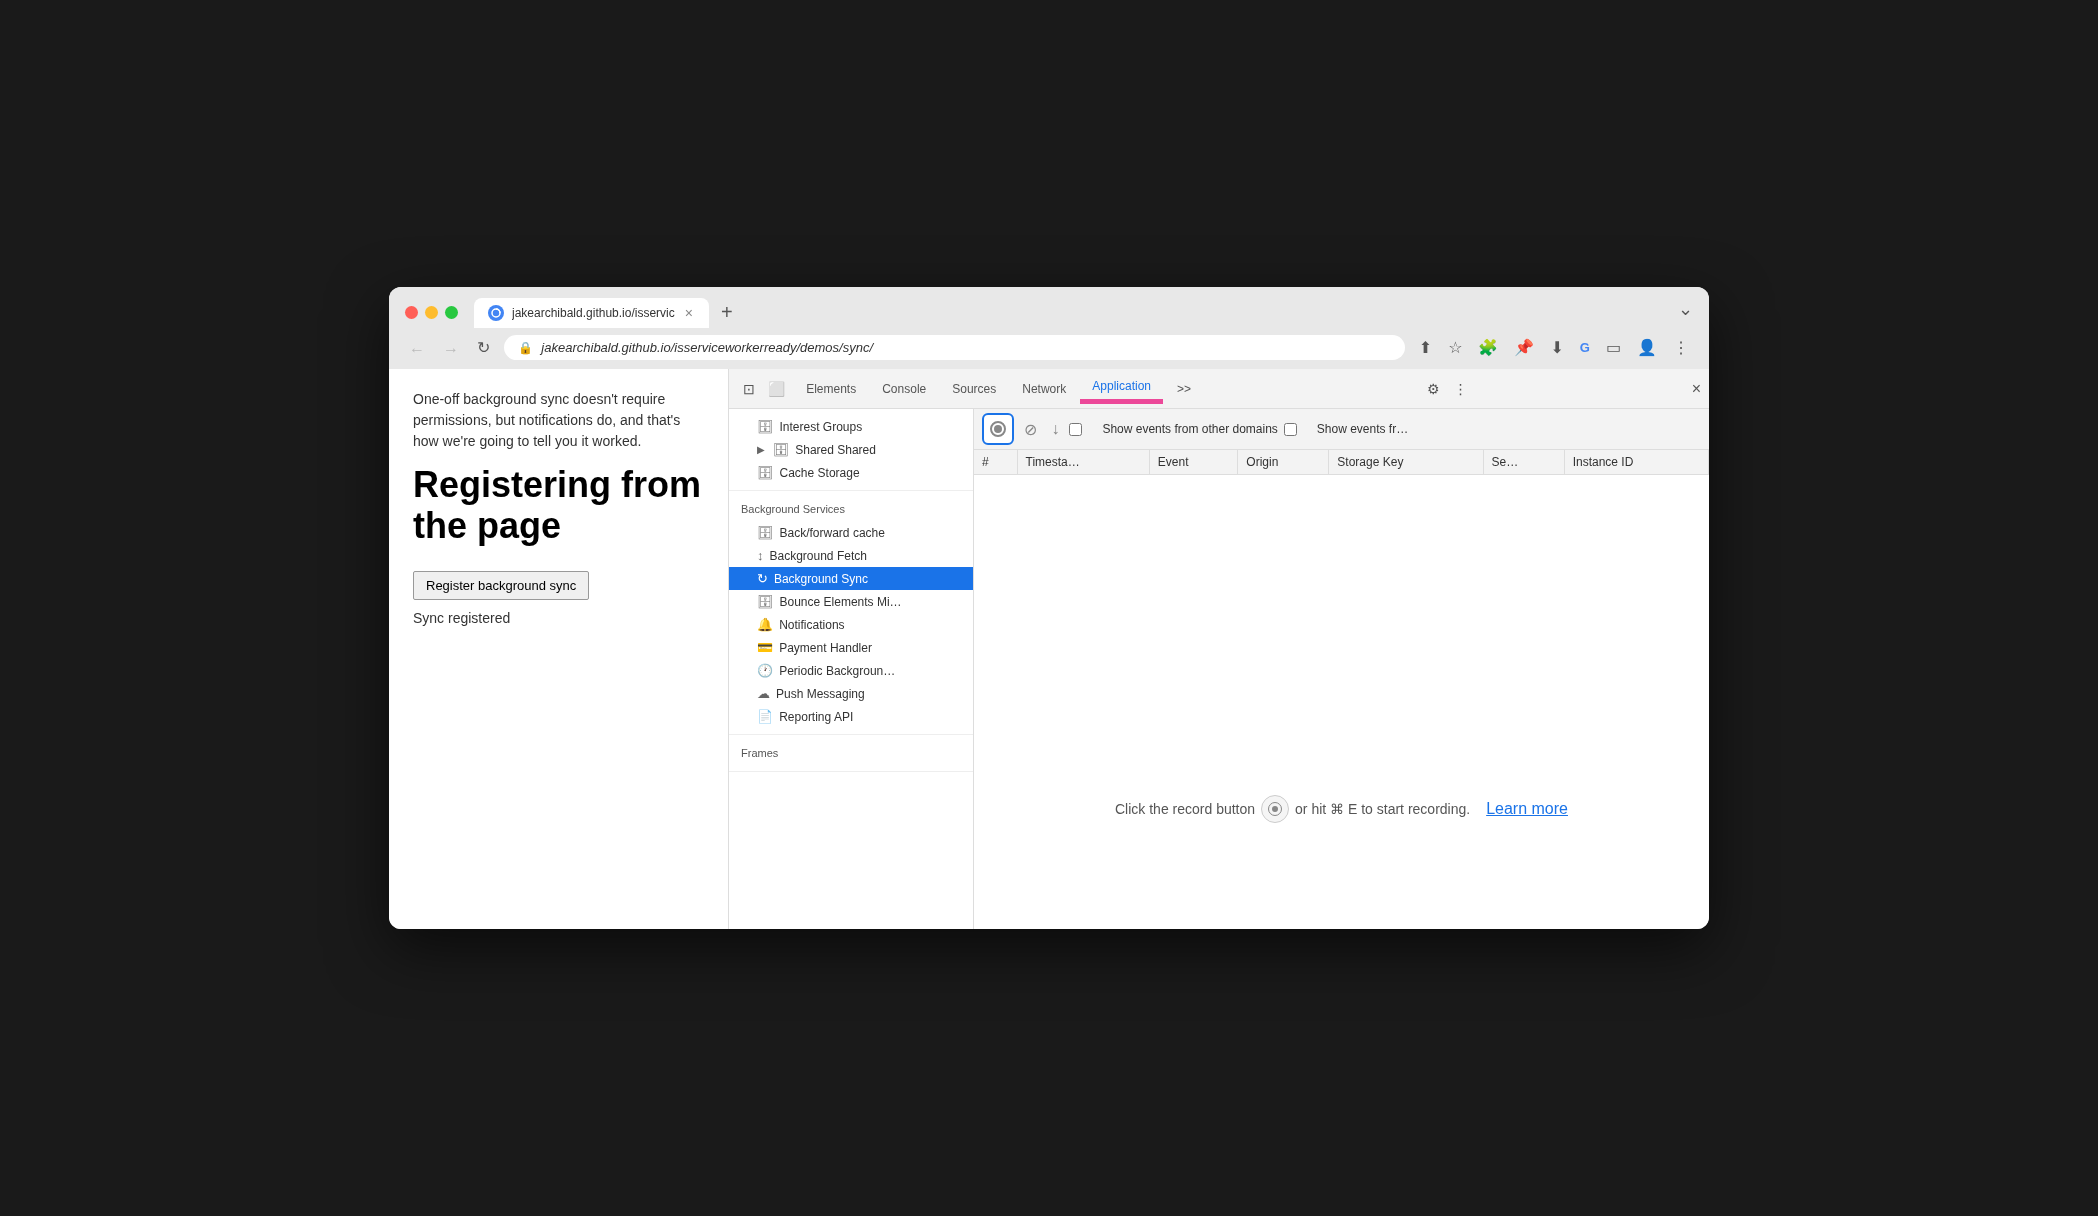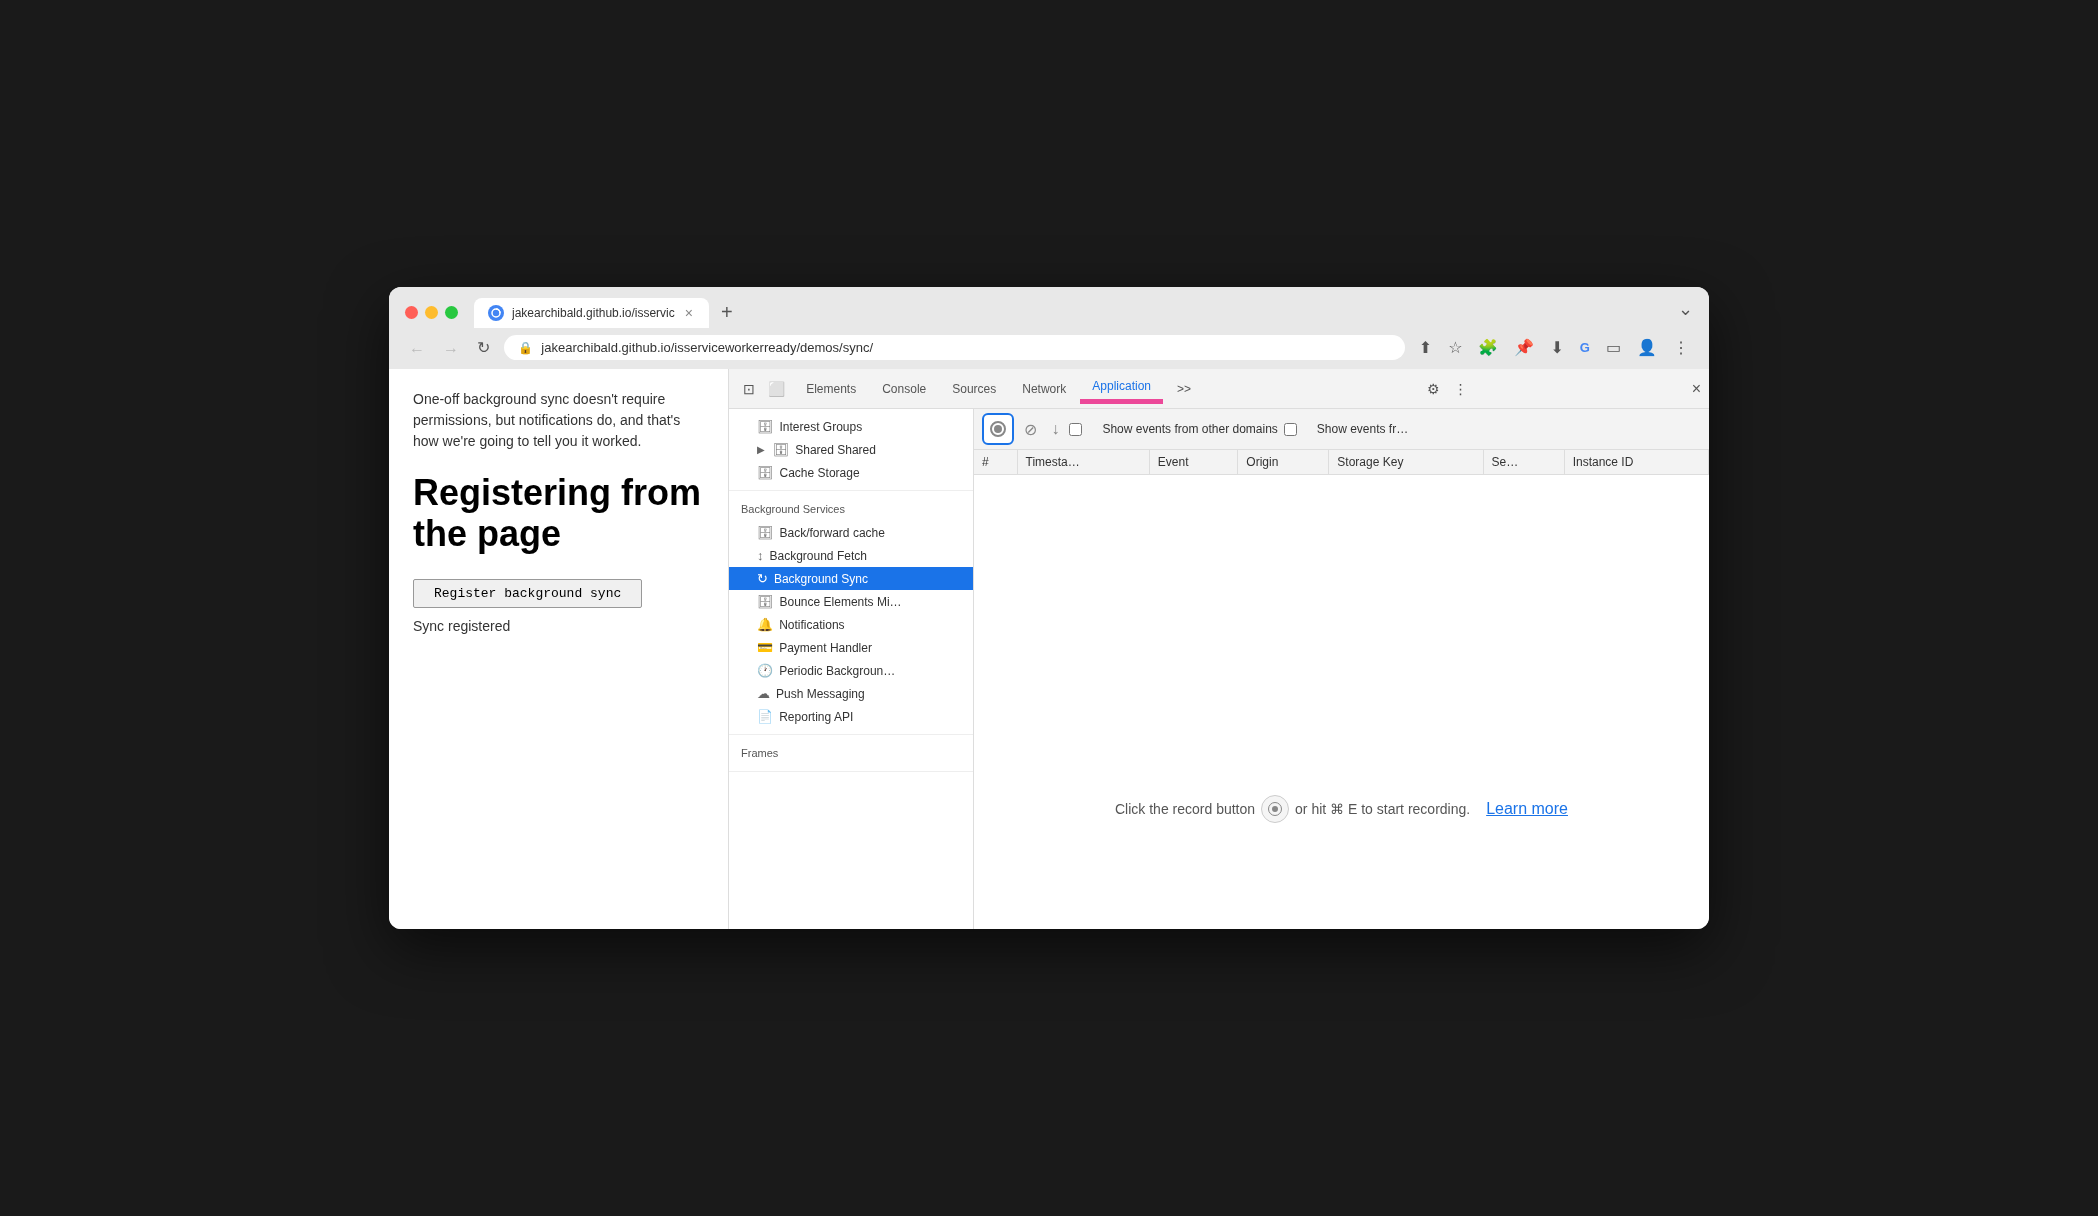--- a/index.html
+++ b/index.html
@@ -118,21 +118,21 @@
       background: #fff;
       border-radius: 20px;
       padding: 5px 14px;
       display: flex;
       align-items: center;
       gap: 8px;
       font-size: 13px;
       color: #333;
     }
     .lock-icon { color: #666; font-size: 12px; }
-    .address-text { flex: 1; }
+    .address-text { flex: 1; font-style: italic; }
     .toolbar-icons {
       display: flex;
       gap: 8px;
       align-items: center;
     }
     .toolbar-icon-btn {
       background: none;
       border: none;
       font-size: 16px;
       color: #555;
@@ -149,38 +149,37 @@
       width: 340px;
       background: #fff;
       padding: 20px 24px;
       border-right: 1px solid #ddd;
       flex-shrink: 0;
     }
     .page-description {
       font-size: 14px;
       line-height: 1.5;
       color: #333;
-      margin-bottom: 20px;
+      margin-bottom: 12px;
     }
     .page-heading {
       font-size: 36px;
       font-weight: 900;
       line-height: 1.15;
       color: #000;
       margin-bottom: 24px;
     }
     .page-button {
       border: 1px solid #999;
       background: #f0f0f0;
-      padding: 6px 20px;
+      padding: 6px 12px;
       font-size: 13px;
       cursor: pointer;
       border-radius: 2px;
       margin-bottom: 10px;
-      font-family: Liberation Mono, monospace;
     }
     .sync-status {
       font-size: 14px;
       color: #333;
     }
     
     .devtools-panel {
       flex: 1;
       display: flex;
       flex-direction: column;

